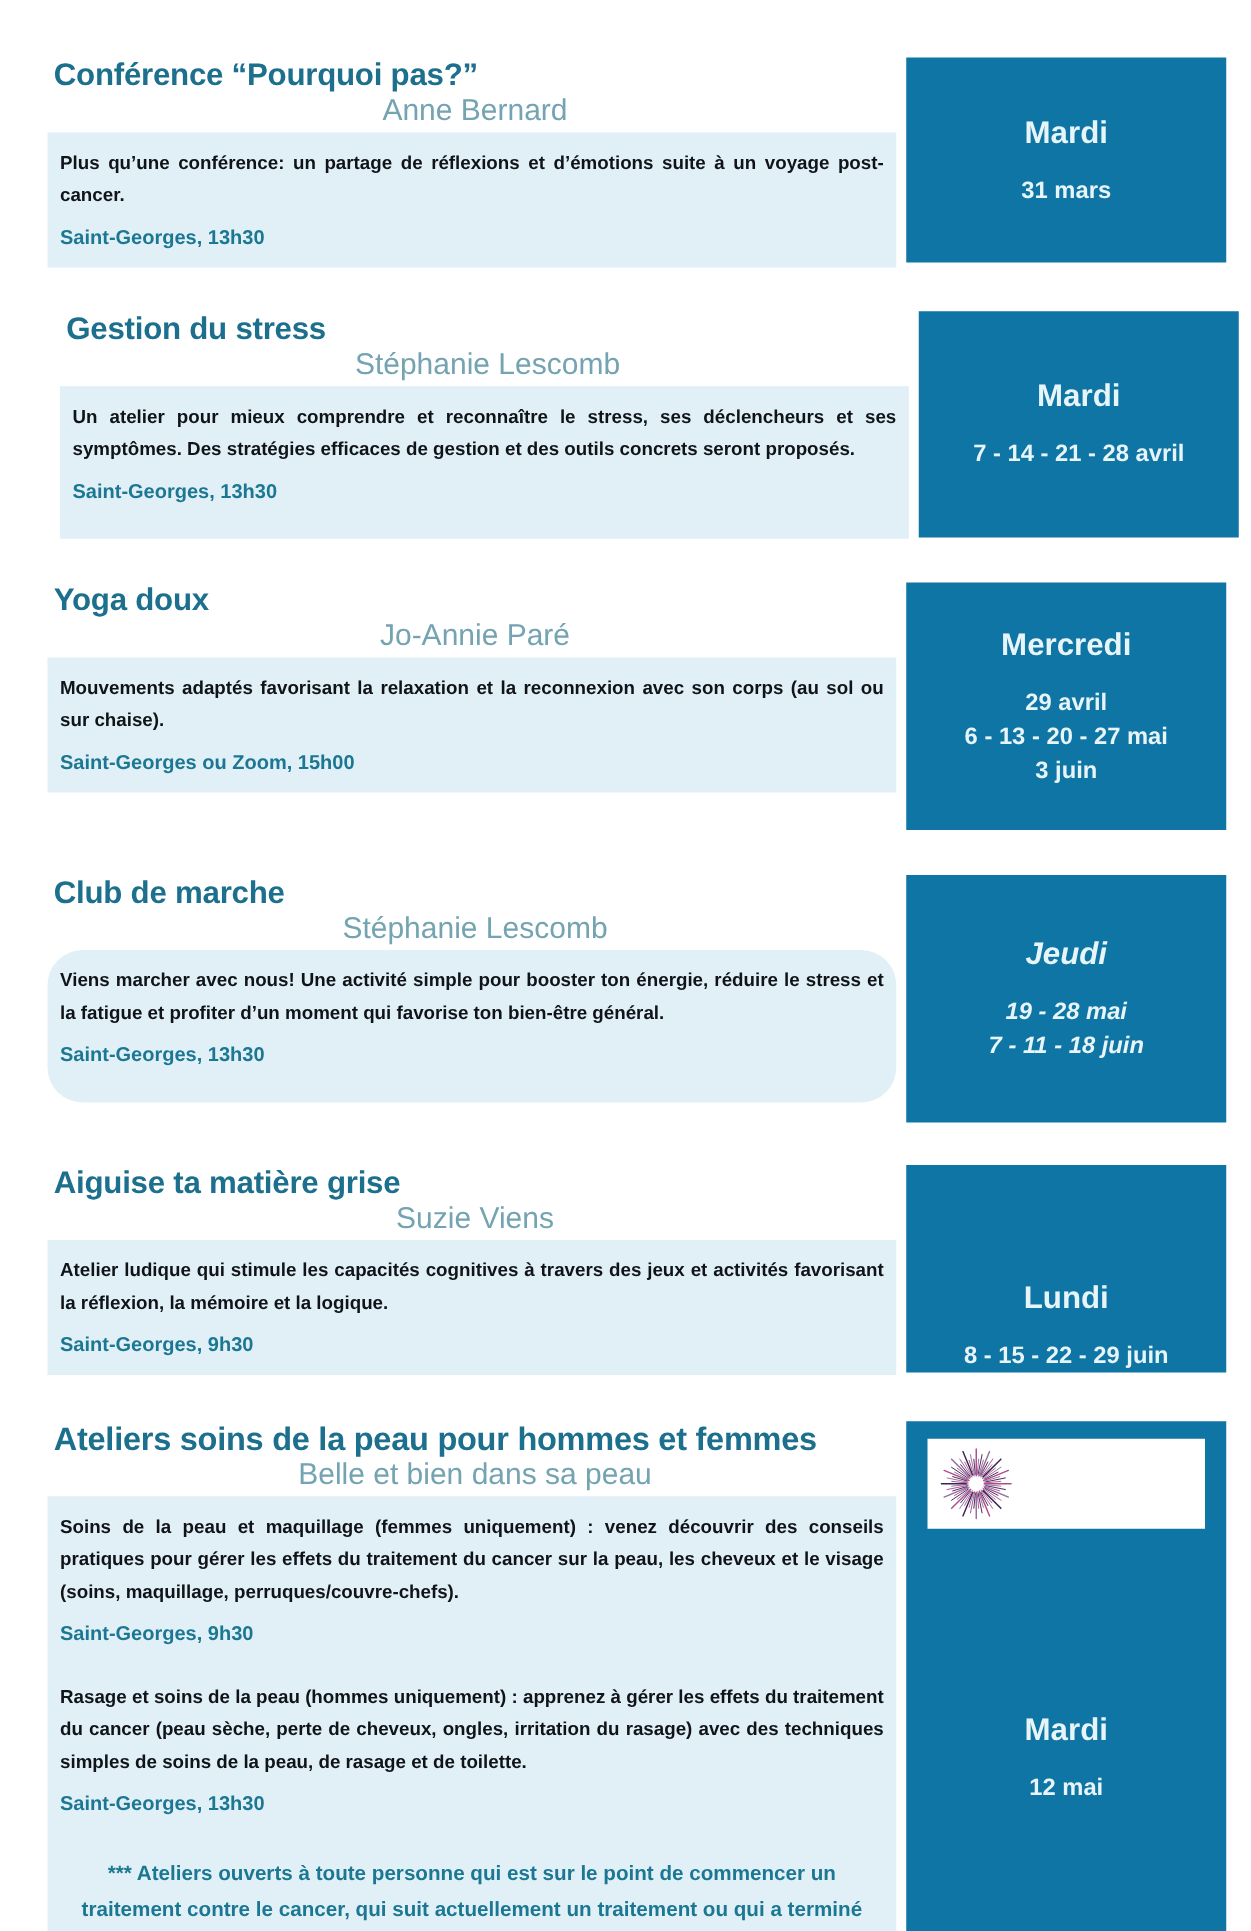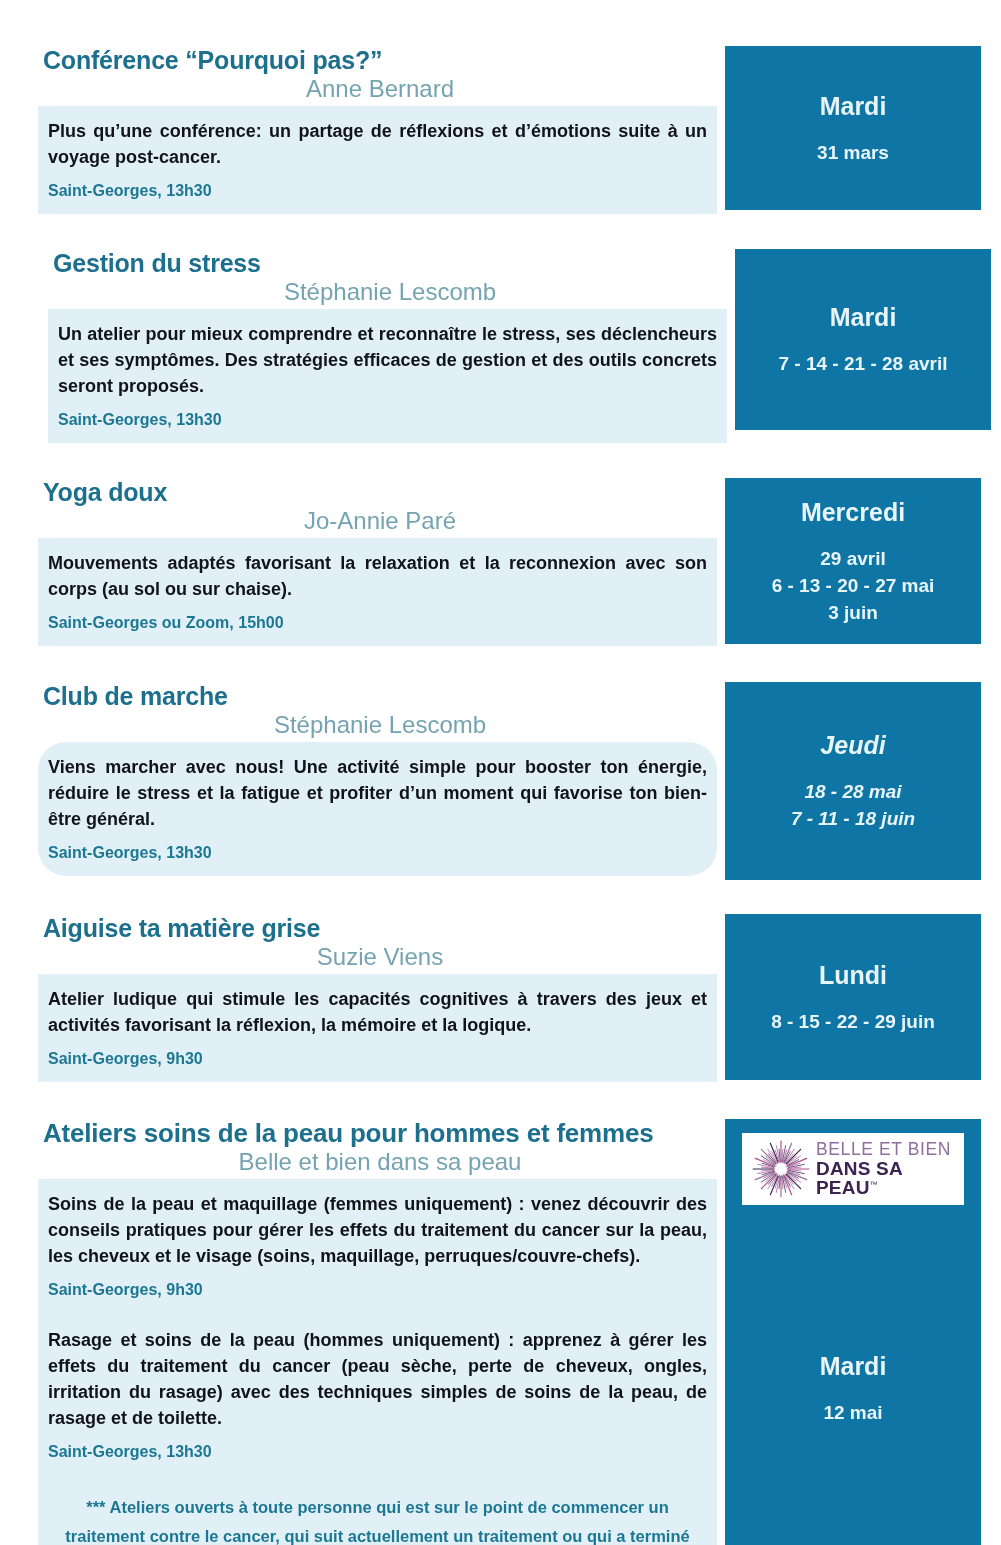--- a/index.html
+++ b/index.html
@@ -59,21 +59,21 @@
   }
 
   .act-body {
     background: #e1f0f7;
     padding: 12px 10px 12px 10px;
     box-sizing: border-box;
   }
   .act-desc {
     color: #101418;
     font-weight: bold;
-    font-size: 18px;
+    font-size: 15px;
     line-height: 26px;
     text-align: justify;
     margin: 0 0 10px 0;
     padding: 0;
     hyphens: none;
   }
   .act-desc:last-child { margin-bottom: 0; }
   .act-place {
     color: #1b7792;
     font-weight: bold;
@@ -124,29 +124,29 @@
   
   #block-0 { margin-top: 46px; }
   #block-0 .act-right { height: 164px; }
   #block-0 .act-body { min-height: 107px; }
 
   #block-1 { margin-top: 35px; padding-left: 10px; }
   #block-1 .act-right { height: 181px; }
   #block-1 .act-body { min-height: 122px; }
 
   #block-2 { margin-top: 35px; }
-  #block-2 .act-right { height: 166px; }
+  #block-2 .act-right { height: 198px; }
   #block-2 .act-body { min-height: 107px; }
 
   #block-3 { margin-top: 36px; }
   #block-3 .act-right { height: 198px; font-style: italic; }
   #block-3 .act-body { min-height: 122px; border-radius: 28px; }
 
   #block-4 { margin-top: 34px; }
-  #block-4 .act-right { height: 166px; }
+  #block-4 .act-right { height: 166px; justify-content: flex-end; }
   #block-4 .act-body { min-height: 107px; }
 
   #block-5 { margin-top: 37px; }
   #block-5 .act-right {
     height: 452px;
     justify-content: flex-start;
     padding-top: 0;
   }
   #block-5 .act-title { font-size: 26px; }
   #block-5 .day { margin-top: 0; }
@@ -270,21 +270,21 @@
         <div class="act-presenter">Stéphanie Lescomb</div>
       </div>
       <div class="act-body">
         <p class="act-desc">Viens marcher avec nous! Une activité simple pour booster ton énergie, réduire le stress et la fatigue et profiter d’un moment qui favorise ton bien-être général.</p>
         <p class="act-place">Saint-Georges, 13h30</p>
       </div>
     </div>
     <div class="act-right">
       <div class="day">Jeudi</div>
       <div class="dates">
-        <div>18 - 28 mai</div>
+        <div>19 - 28 mai</div>
         <div>7 - 11 - 18 juin</div>
       </div>
     </div>
   </div>
 
   <div class="activity" id="block-4">
     <div class="act-left">
       <div class="act-head">
         <div class="act-title">Aiguise ta matière grise</div>
         <div class="act-presenter">Suzie Viens</div>
@@ -381,24 +381,20 @@
                 <line x1="60.14" y1="43.22" x2="84.09" y2="27.22" stroke="#8e6f9e" stroke-width="1.3"></line>
                 <line x1="61.82" y1="43.68" x2="79.99" y2="33.97" stroke="#3b2352" stroke-width="1.3"></line>
                 <line x1="60.16" y1="45.79" x2="94.35" y2="31.63" stroke="#b44a8e" stroke-width="2.0"></line>
                 <line x1="61.67" y1="46.46" x2="82.54" y2="40.13" stroke="#8e6f9e" stroke-width="1.3"></line>
                 <line x1="63.14" y1="47.39" x2="90.21" y2="42.00" stroke="#3b2352" stroke-width="1.3"></line>
                 <line x1="60.95" y1="48.92" x2="83.84" y2="46.67" stroke="#b44a8e" stroke-width="1.3"></line>
               </g>
             <circle cx="50" cy="50" r="9" fill="#ffffff"></circle>
           </svg>
         </div>
-        <div class="logo-text">
-          <span class="logo-line1">BELLE ET BIEN</span>
-          <span class="logo-line2"><span>DANS SA PEAU</span><span class="logo-tm">™</span></span>
-        </div>
       </div>
       <div class="date-stack">
         <div class="day">Mardi</div>
         <div class="dates">12 mai</div>
       </div>
     </div>
   </div>
 
 </div>
 

